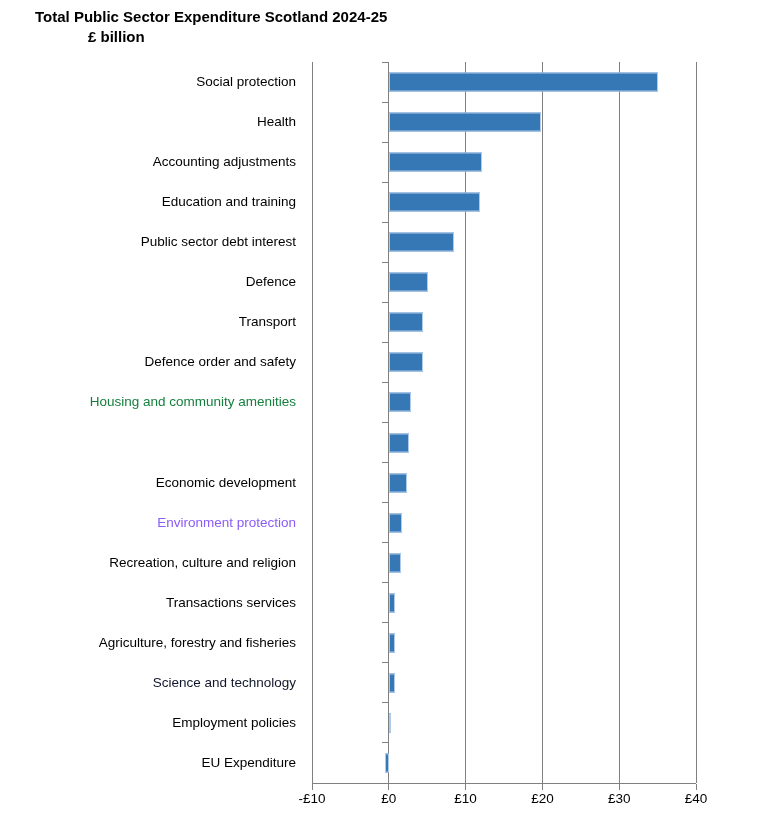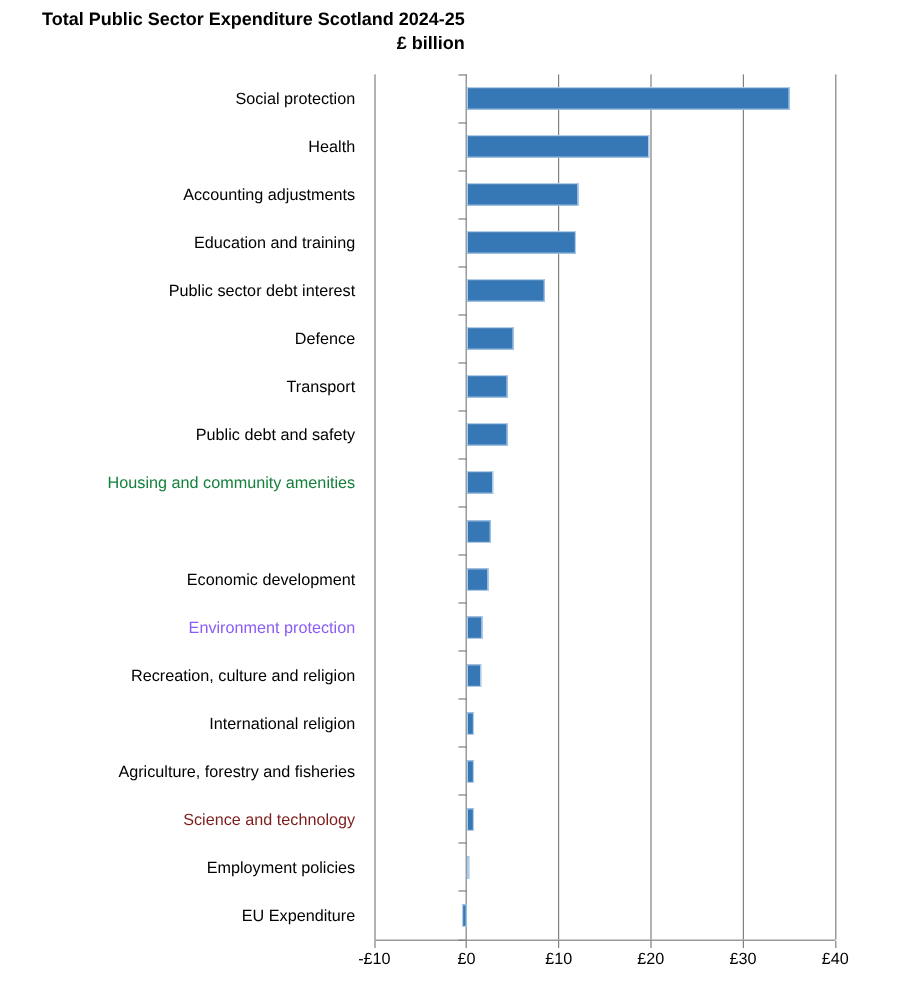--- a/index.html
+++ b/index.html
@@ -5,21 +5,21 @@
   html, body { margin: 0; padding: 0; }
   body {
     width: 762px; height: 829px;
     background: #ffffff;
     font-family: "Liberation Sans", sans-serif;
     color: #000;
     position: relative;
     overflow: hidden;
   }
   .chart { position: absolute; inset: 0; }
-  .title-block { position: absolute; left: 35px; top: 8px; text-align: right; }
+  .title-block { position: absolute; left: 35px; top: 8px; }
   .title-line1 {
     font-size: 15px; font-weight: bold; white-space: nowrap;
   }
   .title-line2 {
     font-size: 15px; font-weight: bold; margin-left: 53px; margin-top: 3px;
   }
   .labels {
     position: absolute; left: 0; top: 62px; width: 296px; height: 721px;
   }
   .cat-label {
@@ -65,28 +65,28 @@
   </div>
 
   <div class="labels" id="labels">
       <div class="cat-label" style="top: 2.77778%; color: rgb(0, 0, 0);">Social protection</div>
       <div class="cat-label" style="top: 8.33333%; color: rgb(0, 0, 0);">Health</div>
       <div class="cat-label" style="top: 13.8889%; color: rgb(0, 0, 0);">Accounting adjustments</div>
       <div class="cat-label" style="top: 19.4444%; color: rgb(0, 0, 0);">Education and training</div>
       <div class="cat-label" style="top: 30.5556%; color: rgb(0, 0, 0);">Defence</div>
       <div class="cat-label" style="top: 25%; color: rgb(0, 0, 0);">Public sector debt interest</div>
       <div class="cat-label" style="top: 36.1111%; color: rgb(0, 0, 0);">Transport</div>
-      <div class="cat-label" style="top: 41.6667%; color: rgb(0, 0, 0);">Public debt and safety</div>
+      <div class="cat-label" style="top: 41.6667%; color: rgb(0, 0, 0);">Defence order and safety</div>
       <div class="cat-label" style="top: 47.2222%; color: #15803d;">Housing and community amenities</div>
       <div class="cat-label" style="top: 58.3333%; color: #000000;">Economic development</div>
       <div class="cat-label" style="top: 63.8889%; color: #8b5cf6;">Environment protection</div>
       <div class="cat-label" style="top: 69.4444%; color: rgb(0, 0, 0);">Recreation, culture and religion</div>
-      <div class="cat-label" style="top: 75%; color: rgb(0, 0, 0);">International religion</div>
+      <div class="cat-label" style="top: 75%; color: rgb(0, 0, 0);">Transactions services</div>
       <div class="cat-label" style="top: 80.5556%; color: rgb(0, 0, 0); text-align: right;">Agriculture, forestry and fisheries</div>
-      <div class="cat-label" style="top: 86.1111%; color: #7f1d1d;">Science and technology</div>
+      <div class="cat-label" style="top: 86.1111%; color: #0f172a;">Science and technology</div>
       <div class="cat-label" style="top: 91.6667%; color: rgb(0, 0, 0);">Employment policies</div>
       <div class="cat-label" style="top: 97.2222%; color: rgb(0, 0, 0);">EU Expenditure</div>
     </div>
 
   <div class="plot" id="plot">
       <div class="gridline" style="left: calc(0% - 0.5px); background: rgb(128, 128, 128);"></div>
       <div class="x-axis-tick" style="left: calc(0% - 0.5px); background: rgb(128, 128, 128);"></div>
       <div class="gridline" style="left: calc(20% - 0.5px); background: rgb(128, 128, 128);"></div>
       <div class="x-axis-tick" style="left: calc(20% - 0.5px); background: rgb(128, 128, 128);"></div>
       <div class="gridline" style="left: calc(40% - 0.5px); background: rgb(128, 128, 128);"></div>

